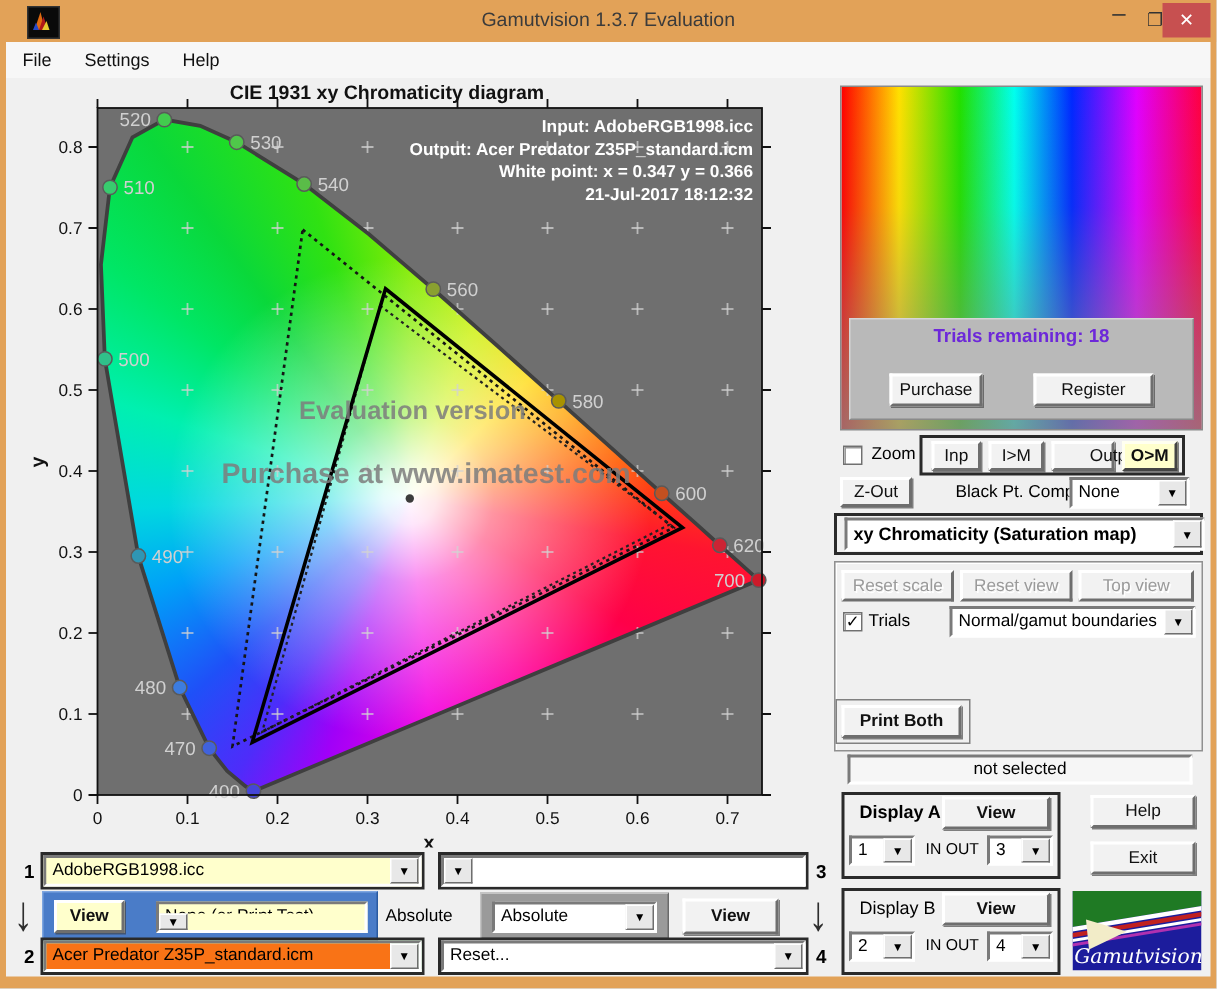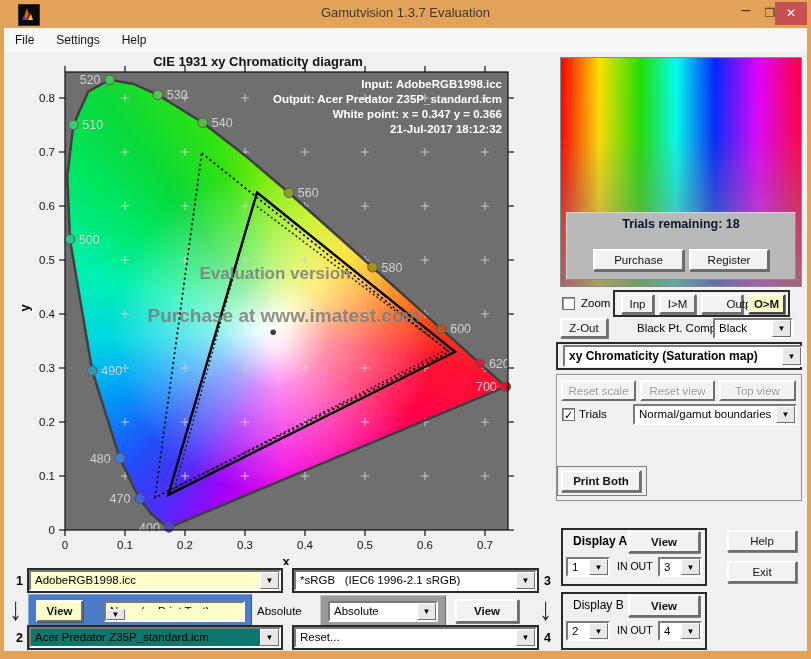--- a/index.html
+++ b/index.html
@@ -50,21 +50,21 @@
   .numlbl{font-weight:bold;font-size:12.5px;color:#000;position:absolute;}
   .downarrow{position:absolute;font-size:26px;font-weight:bold;color:#2e2e2e;transform:scaleY(1.25);}
   
   #gradient-box{position:absolute;left:560px;top:57px;width:240px;height:228px;
     border:1px solid #8a8a8a;
     background:
       linear-gradient(to bottom, rgba(128,128,128,0) 0%, rgba(134,134,134,0.07) 35%, rgba(136,136,136,0.75) 100%),
       linear-gradient(to right,#ff0000 0%,#ffe000 16%,#22e000 33%,#00ffee 48%,#0028ff 64%,#e000ff 82%,#ff0040 100%);}
   #trials-panel{position:absolute;left:566px;top:212px;width:228px;height:66px;background:#b9b9b9;
     border:1px solid;border-color:#d6d6d6 #8a8a8a #8a8a8a #d6d6d6;}
-  #trials-label{position:absolute;left:0;top:4px;width:100%;text-align:center;font-weight:bold;font-size:12.5px;color:#0f172a;}
+  #trials-label{position:absolute;left:0;top:4px;width:100%;text-align:center;font-weight:bold;font-size:12.5px;color:#6d28d9;}
   #gamut-logo{position:absolute;left:715px;top:594px;width:86px;height:53px;}
 </style>
 </head>
 <body>
 
 <div id="window">
 
   <div id="titlebar">
     <div id="app-icon">
       <svg width="18" height="18" viewBox="0 0 18 18">
@@ -301,37 +301,37 @@
           <text x="221" y="494" text-anchor="middle" font-size="13" font-weight="bold" fill="#111" font-family="Liberation Sans, sans-serif">x</text>
           <text transform="translate(-36,236) rotate(-90)" text-anchor="middle" font-size="13" font-weight="bold" fill="#111" font-family="Liberation Sans, sans-serif">y</text>
         </g>
       </svg>
   </div>
 
   <div id="gradient-box"></div>
 
   <div id="trials-panel">
     <div id="trials-label">Trials remaining: 18</div>
-    <div class="btn abs" style="left:26px;top:36px;width:91px;height:22px;">Purchase</div>
+    <div class="btn abs" style="left:26px;top:36px;width:62px;height:22px;">Purchase</div>
     <div class="btn abs" style="left:122px;top:36px;width:80px;height:22px;">Register</div>
   </div>
 
   <div class="checkbox abs" style="left:562px;top:297px;"></div>
   <div class="label" style="left:581px;top:297px;">Zoom</div>
 
   <div class="dframe" style="left:613px;top:290px;width:177px;height:27px;background:#f0f0f0;"></div>
   <div class="btn abs" style="left:621px;top:294px;width:33px;height:20px;">Inp</div>
   <div class="btn abs" style="left:659px;top:294px;width:37px;height:20px;">I&gt;M</div>
   <div class="btn abs" style="left:701px;top:294px;width:42px;height:20px;padding-left:34px;">Outp</div>
   <div class="btn bold abs" style="left:748px;top:294px;width:37px;height:20px;background:#ffffcc;border-color:#fffff0 #444 #444 #fffff0;">O&gt;M</div>
 
   <div class="btn abs" style="left:560px;top:318px;width:48px;height:20px;">Z-Out</div>
   <div class="label" style="left:637px;top:322px;">Black Pt. Comp.</div>
   <div class="combo sunken abs" style="left:713px;top:318px;width:80px;height:21px;">
-    <span class="txt">Black</span>
+    <span class="txt">None</span>
     <span class="arrowbtn">▼</span>
   </div>
 
   <div class="dframe" style="left:556px;top:342px;width:246px;height:28px;"></div>
   <div class="combo sunken abs" style="left:563px;top:345px;width:240px;height:22px;">
     <span class="txt" style="font-weight:bold;font-size:12px;">xy Chromaticity (Saturation map)</span>
     <span class="arrowbtn">▼</span>
   </div>
 
   <div class="abs" style="left:556px;top:374px;width:246px;height:127px;border:1px solid #909090;box-shadow:inset 1px 1px 0 #fff;"></div>
@@ -341,20 +341,21 @@
   <div class="checkbox abs" style="left:562px;top:408px;">✓</div>
   <div class="label" style="left:579px;top:408px;">Trials</div>
   <div class="combo sunken abs" style="left:633px;top:404px;width:164px;height:21px;">
     <span class="txt">Normal/gamut boundaries</span>
     <span class="arrowbtn">▼</span>
   </div>
 
   <div class="abs" style="left:557px;top:466px;width:90px;height:30px;border:1px solid #808080;"></div>
   <div class="btn bold abs" style="left:561px;top:470px;width:80px;height:22px;">Print Both</div>
 
+  <div class="sunken abs" style="left:565px;top:503px;width:230px;height:20px;background:#f6f6f6;display:flex;align-items:center;justify-content:center;font-size:11.5px;">not selected</div>
 
   <div class="abs" style="left:561px;top:528px;width:146px;height:58px;border:2px solid #2a2a2a;"></div>
   <div class="label" style="left:573px;top:534px;font-weight:bold;font-size:12px;">Display A</div>
   <div class="btn bold abs" style="left:628px;top:531px;width:72px;height:22px;">View</div>
   <div class="combo sunken abs" style="left:566px;top:557px;width:44px;height:20px;">
     <span class="txt">1</span>
     <span class="arrowbtn">▼</span>
   </div>
   <div class="label" style="left:617px;top:560px;font-size:10.5px;">IN  OUT</div>
   <div class="combo sunken abs" style="left:658px;top:557px;width:44px;height:20px;">
@@ -371,30 +372,41 @@
   <div class="combo sunken abs" style="left:566px;top:621px;width:44px;height:20px;">
     <span class="txt">2</span>
     <span class="arrowbtn">▼</span>
   </div>
   <div class="label" style="left:617px;top:624px;font-size:10.5px;">IN  OUT</div>
   <div class="combo sunken abs" style="left:658px;top:621px;width:44px;height:20px;">
     <span class="txt">4</span>
     <span class="arrowbtn">▼</span>
   </div>
 
+  <div id="gamut-logo">
+    <svg width="86" height="53" viewBox="0 0 86 53">
+      <rect x="0" y="0" width="86" height="53" fill="#1c1c9c"></rect>
+      <polygon points="0,0 86,0 86,10 0,24" fill="#1f7a24"></polygon>
+      <polygon points="0,24 86,10 86,13 0,27" fill="#ffffff"></polygon>
+      <polygon points="0,28 86,14 86,17 0,31" fill="#c02020"></polygon>
+      <polygon points="0,32 86,18 86,20 0,34" fill="#ffffff"></polygon>
+      <polygon points="0,35 86,21 86,23 0,37" fill="#b030b0"></polygon>
+      <polygon points="9,19 36,27 11,39" fill="#f2ecc8"></polygon>
+      <text x="44" y="48" text-anchor="middle" font-family="DejaVu Serif, serif" font-style="italic" font-size="13.5" fill="#ffffff">Gamutvision</text>
+    </svg>
+  </div>
 
   <div class="numlbl" style="left:16px;top:574px;">1</div>
   <div class="dframe" style="left:27px;top:568px;width:256px;height:25px;"></div>
   <div class="combo sunken abs" style="left:29px;top:570px;width:252px;height:21px;background:#ffffcc;">
     <span class="txt" style="background:#ffffcc;">AdobeRGB1998.icc</span>
     <span class="arrowbtn">▼</span>
   </div>
   <div class="dframe" style="left:292px;top:568px;width:247px;height:25px;"></div>
   <div class="combo sunken abs" style="left:294px;top:570px;width:243px;height:21px;">
-    <span class="txt">*sRGB   (IEC6 1996-2.1 sRGB)</span>
     <span class="arrowbtn">▼</span>
   </div>
   <div class="numlbl" style="left:544px;top:574px;">3</div>
 
   <div class="downarrow" style="left:9px;top:594px;">↓</div>
   <div class="abs" style="left:28px;top:594px;width:224px;height:33px;background:#4a7cc8;border:1px solid;border-color:#7ea6e0 #2a5aa0 #2a5aa0 #7ea6e0;"></div>
   <div class="btn bold abs" style="left:36px;top:600px;width:47px;height:22px;background:#ffffcc;">View</div>
   <div class="combo sunken abs" style="left:104px;top:601px;width:141px;height:21px;background:#ffffcc;flex-direction:column;">
     <span class="txt" style="background:#ffffcc;">None (or Print Test)</span>
     <span class="arrowbtn">▼</span>
@@ -404,21 +416,21 @@
   <div class="combo sunken abs" style="left:328px;top:601px;width:110px;height:21px;">
     <span class="txt">Absolute</span>
     <span class="arrowbtn">▼</span>
   </div>
   <div class="btn bold abs" style="left:455px;top:599px;width:64px;height:24px;">View</div>
   <div class="downarrow" style="left:539px;top:594px;">↓</div>
 
   <div class="numlbl" style="left:16px;top:631px;">2</div>
   <div class="dframe" style="left:27px;top:625px;width:256px;height:25px;"></div>
   <div class="combo sunken abs" style="left:29px;top:627px;width:252px;height:21px;background:#ccffcc;">
-    <span class="txt" style="background:#0f766e;">Acer Predator Z35P_standard.icm</span>
+    <span class="txt" style="background:#f97316;">Acer Predator Z35P_standard.icm</span>
     <span class="arrowbtn">▼</span>
   </div>
   <div class="dframe" style="left:292px;top:625px;width:247px;height:25px;"></div>
   <div class="combo sunken abs" style="left:294px;top:627px;width:243px;height:21px;">
     <span class="txt">Reset...</span>
     <span class="arrowbtn">▼</span>
   </div>
   <div class="numlbl" style="left:544px;top:631px;">4</div>
 
 </div>

